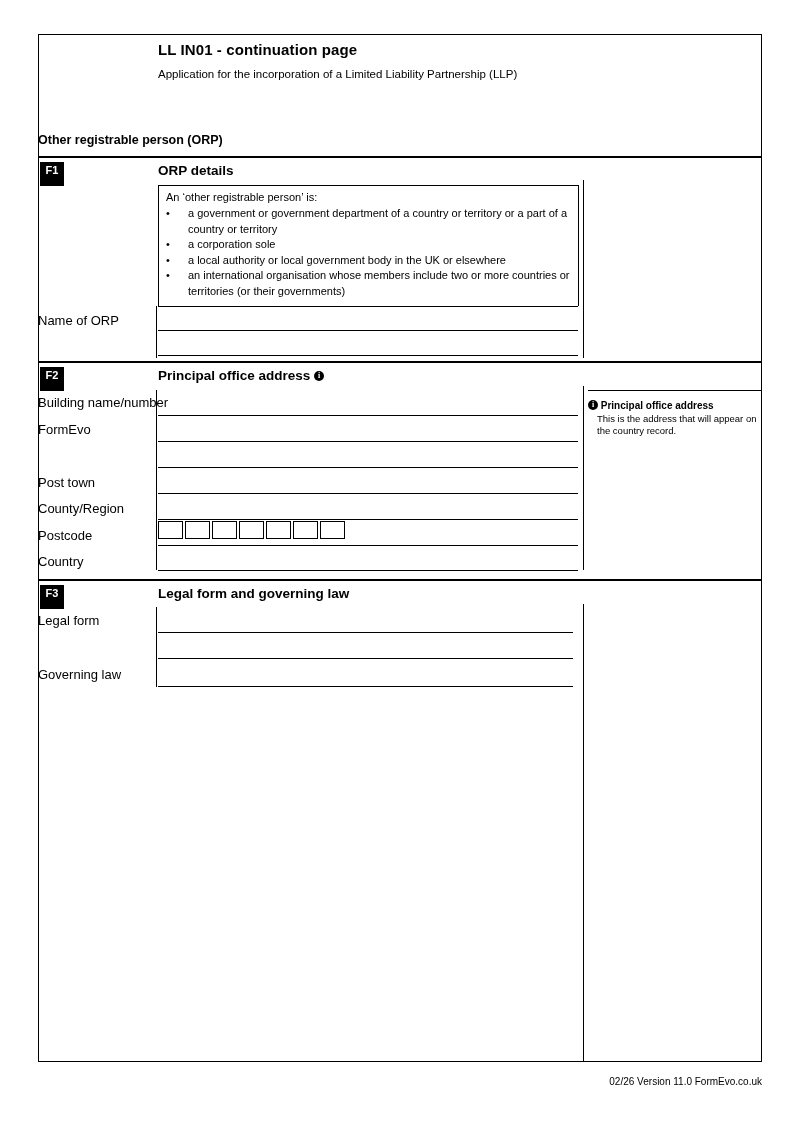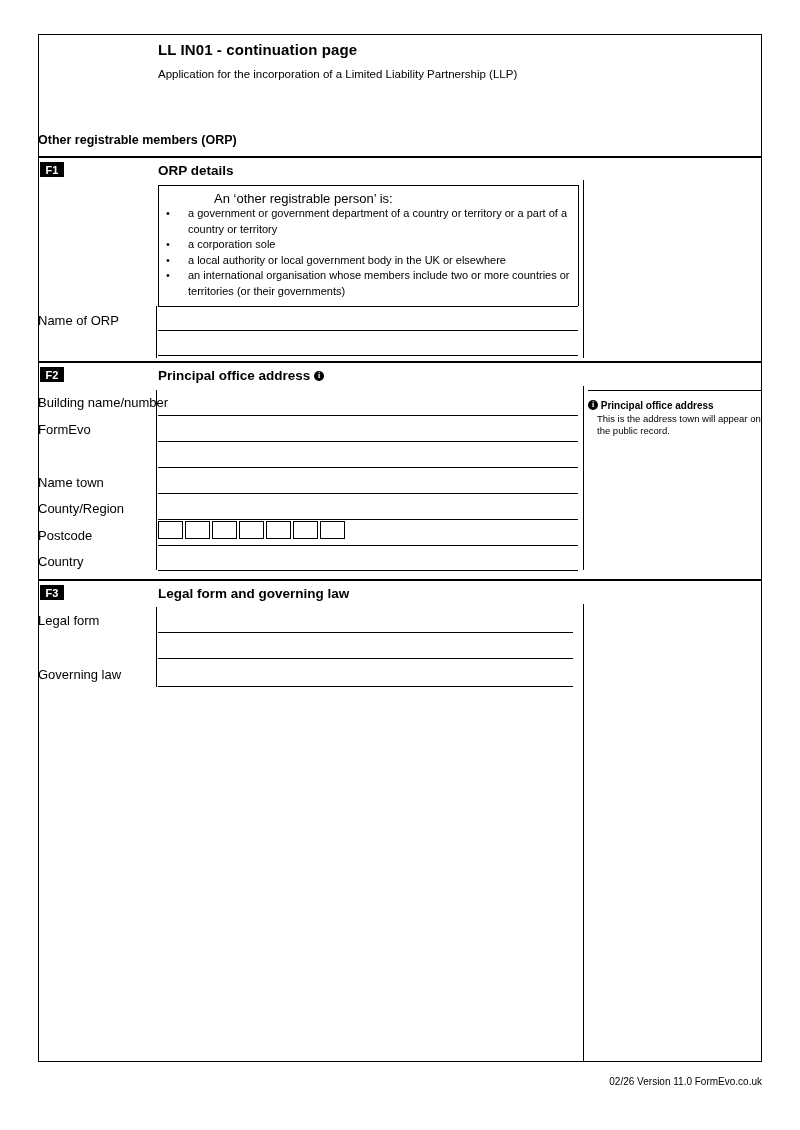--- a/index.html
+++ b/index.html
@@ -86,21 +86,21 @@
     height: 1px;
   }
   .vline {
     position: absolute;
     background: #000;
     width: 1px;
   }
 
   .badge {
     position: absolute;
-    width: 24px; height: 15px;
+    width: 24px; height: 24px;
     background: #000;
     color: #fff;
     font-size: 11px;
     font-weight: bold;
     text-align: center;
     line-height: 17px;
   }
 
   .block-title {
     position: absolute;
@@ -115,22 +115,21 @@
     white-space: nowrap;
   }
 
   .guide-list {
     position: absolute;
     font-size: 11px;
     line-height: 15.5px;
   }
   .guide-intro {
     position: absolute;
-    font-size: 13px;
-    margin-left: 48px;
+    font-size: 11px;
   }
   .guide-list ul {
     margin: 0;
     padding: 0 0 0 22px;
     list-style: none;
   }
   .guide-list li {
     position: relative;
     margin: 0 0 0 0;
     padding: 0 0 0 0;
@@ -194,21 +193,21 @@
 <div class="page">
 
   <div class="frame-left"></div>
   <div class="frame-right"></div>
   <div class="frame-top"></div>
   <div class="frame-bottom"></div>
 
   <div class="title">LL IN01 - continuation page</div>
   <div class="subtitle">Application for the incorporation of a Limited Liability Partnership (LLP)</div>
 
-  <div class="section-heading">Other registrable members (ORP)</div>
+  <div class="section-heading">Other registrable person (ORP)</div>
 
   <div class="rule-heavy" style="left:38px; top:156px; width:724px;"></div>
   <div class="badge" style="left:40px; top:162px;">F1</div>
   <div class="block-title" style="left:158px; top:163px;">ORP details</div>
 
   <div class="rule-thin" style="left:158px; top:185px; width:420px;"></div>
   <div class="vline" style="left:158px; top:185px; height:121px;"></div>
   <div class="vline" style="left:578px; top:185px; height:121px;"></div>
   <div class="rule-thin" style="left:158px; top:306px; width:420px;"></div>
 
@@ -240,33 +239,33 @@
 
   <div class="vline" style="left:156px; top:390px; height:180px;"></div>
 
   <div class="vline" style="left:583px; top:386px; height:184px;"></div>
 
   <div class="rule-thin" style="left:588px; top:390px; width:174px;"></div>
   <div class="side-note-title" style="left:588px; top:400px;">
     <span class="info-icon">i</span>
     <span>Principal office address</span>
   </div>
-  <div class="side-note-body" style="left:597px; top:413px;">This is the address town will appear on the public record.</div>
+  <div class="side-note-body" style="left:597px; top:413px;">This is the address that will appear on the country record.</div>
 
   <div class="field-label" style="left:38px; top:395px;">Building name/number</div>
   <div class="rule-thin" style="left:158px; top:415px; width:420px;"></div>
   <input type="text" style="position: absolute; left: 160px; top: 396px; width: 414px; height: 17px; border: none; outline: none; font-family: &quot;Liberation Sans&quot;, sans-serif; font-size: 11px; background: transparent;" value="">
 
   <div class="field-label" style="left:38px; top:422px;">FormEvo</div>
   <div class="rule-thin" style="left:158px; top:441px; width:420px;"></div>
   <div class="rule-thin" style="left:158px; top:467px; width:420px;"></div>
   <input type="text" style="position: absolute; left: 160px; top: 423px; width: 414px; height: 17px; border: none; outline: none; font-family: &quot;Liberation Sans&quot;, sans-serif; font-size: 11px; background: transparent;" value="">
   <input type="text" style="position: absolute; left: 160px; top: 448px; width: 414px; height: 17px; border: none; outline: none; font-family: &quot;Liberation Sans&quot;, sans-serif; font-size: 11px; background: transparent;" value="">
 
-  <div class="field-label" style="left:38px; top:475px;">Name town</div>
+  <div class="field-label" style="left:38px; top:475px;">Post town</div>
   <div class="rule-thin" style="left:158px; top:493px; width:420px;"></div>
   <input type="text" style="position: absolute; left: 160px; top: 475px; width: 414px; height: 17px; border: none; outline: none; font-family: &quot;Liberation Sans&quot;, sans-serif; font-size: 11px; background: transparent;" value="">
 
   <div class="field-label" style="left:38px; top:501px;">County/Region</div>
   <div class="rule-thin" style="left:158px; top:519px; width:420px;"></div>
   <input type="text" style="position: absolute; left: 160px; top: 501px; width: 414px; height: 17px; border: none; outline: none; font-family: &quot;Liberation Sans&quot;, sans-serif; font-size: 11px; background: transparent;" value="">
 
   <div class="field-label" style="left:38px; top:528px;">Postcode</div>
   <div class="postcode-boxes" style="left:158px; top:521px;">
     <span class="pc"></span>

